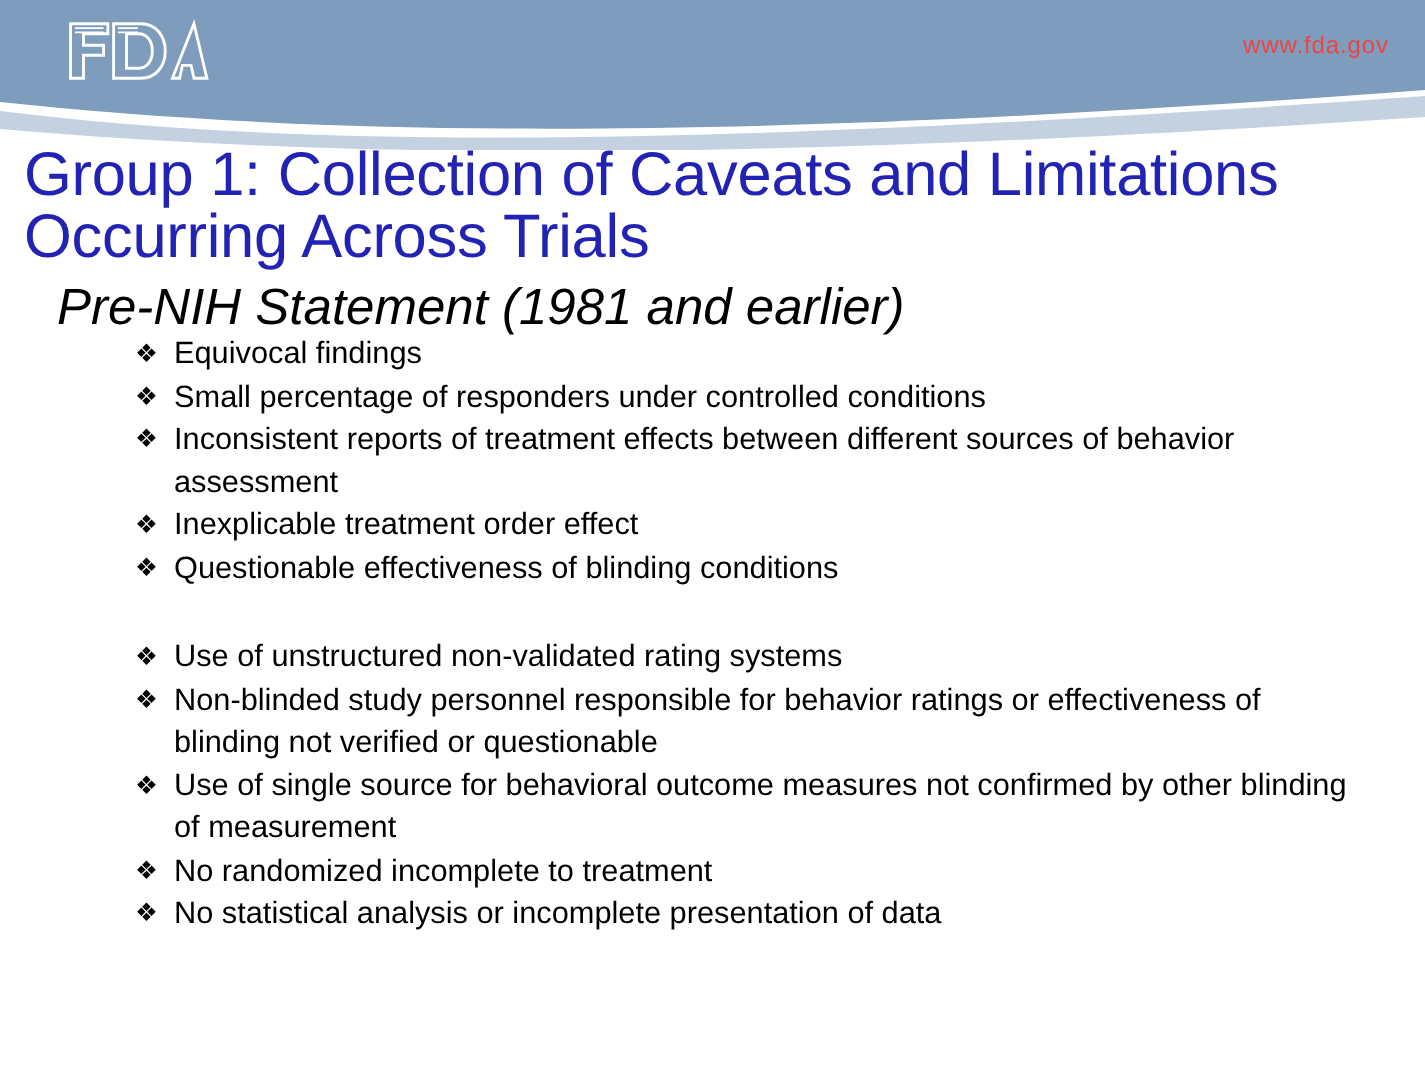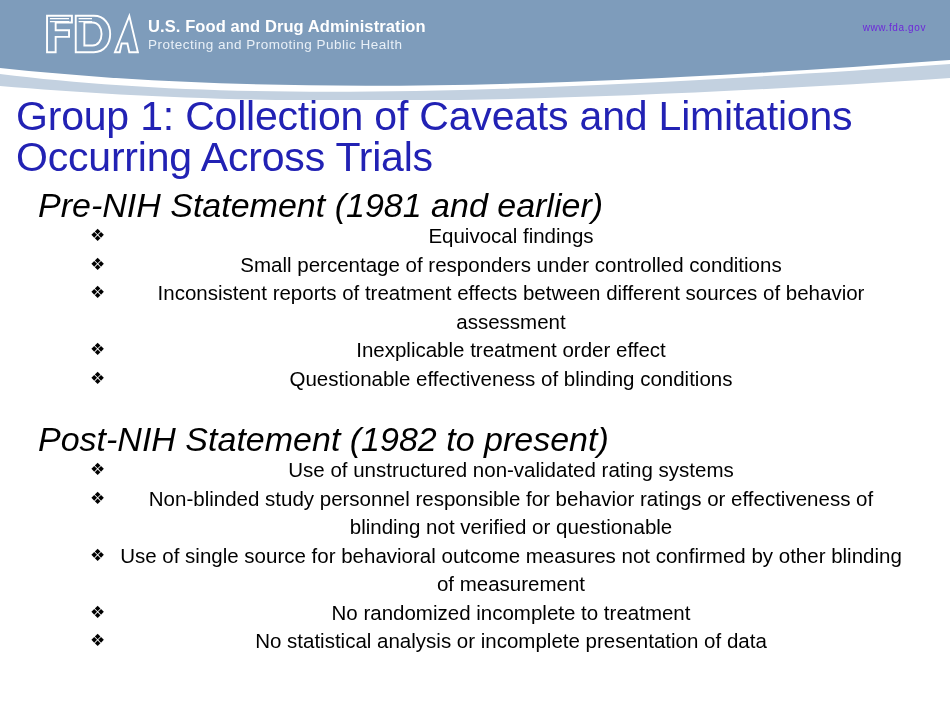--- a/index.html
+++ b/index.html
@@ -65,22 +65,22 @@
     font-weight: normal;
     color: #e9f0f7;
     line-height: 17px;
     letter-spacing: 0.5px;
     white-space: nowrap;
   }
   #site-url {
     position: absolute;
     right: 24px;
     top: 22px;
-    font-size: 10px;
-    color: #6d28d9;
+    font-size: 16px;
+    color: #ef4444;
     letter-spacing: 0.6px;
     white-space: nowrap;
   }
 
   
   #slide-body {
     position: absolute;
     left: 0;
     top: 96px;
     width: 950px;
@@ -125,21 +125,20 @@
   .bullet-marker {
     flex: 0 0 auto;
     width: 26px;
     font-size: 17px;
     line-height: 28.5px;
     color: #000000;
   }
   .bullet-text {
     flex: 1 1 auto;
     max-width: 790px;
-    text-align: center;
   }
 
   .section-gap {
     height: 31px;
   }
 </style>
 </head>
 <body>
 
 <div id="header-banner">
@@ -160,24 +159,20 @@
         <path d="M66,8 L104,8 C126,8 138,26 138,46 C138,66 126,84 104,84 L66,84 Z
                  M84,22 L84,70 L101,70 C113,70 120,59 120,46 C120,33 113,22 101,22 Z"></path>
 
         <path d="M148,84 L178,8 L196,84 L178,84 L174,66 L162,66 L158,84 Z"></path>
 
         <path d="M12,14 L52,14 M12,20 L52,20" stroke-width="2.5"></path>
         <path d="M72,14 L100,14 M72,20 L100,20" stroke-width="2.5"></path>
       </g>
     </svg>
 
-    <div id="agency-names">
-      <div id="agency-title">U.S. Food and Drug Administration</div>
-      <div id="agency-tagline">Protecting and Promoting Public Health</div>
-    </div>
 
     <div id="site-url">www.fda.gov</div>
   </div>
 </div>
 
 <div id="slide-body">
 
   <h1 id="slide-title">Group 1: Collection of Caveats and Limitations Occurring Across Trials</h1>
 
   <div id="content-area">
@@ -204,21 +199,20 @@
         <li class="bullet-item">
           <span class="bullet-marker">❖</span>
           <span class="bullet-text">Questionable effectiveness of blinding conditions</span>
         </li>
       </ul>
     </div>
 
     <div class="section-gap"></div>
 
     <div class="section">
-      <div class="section-heading">Post-NIH Statement (1982 to present)</div>
       <ul class="bullet-list">
         <li class="bullet-item">
           <span class="bullet-marker">❖</span>
           <span class="bullet-text">Use of unstructured non-validated rating systems</span>
         </li>
         <li class="bullet-item">
           <span class="bullet-marker">❖</span>
           <span class="bullet-text">Non-blinded study personnel responsible for behavior ratings or effectiveness of blinding not verified or questionable</span>
         </li>
         <li class="bullet-item">

